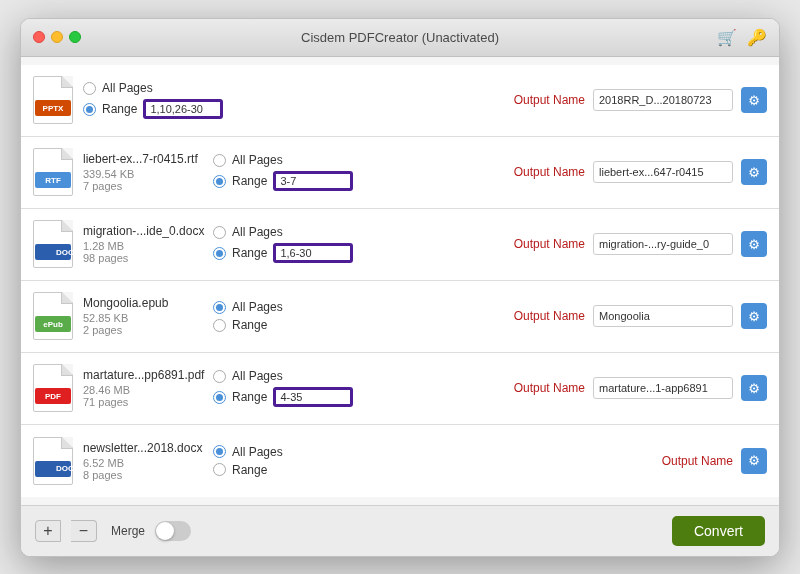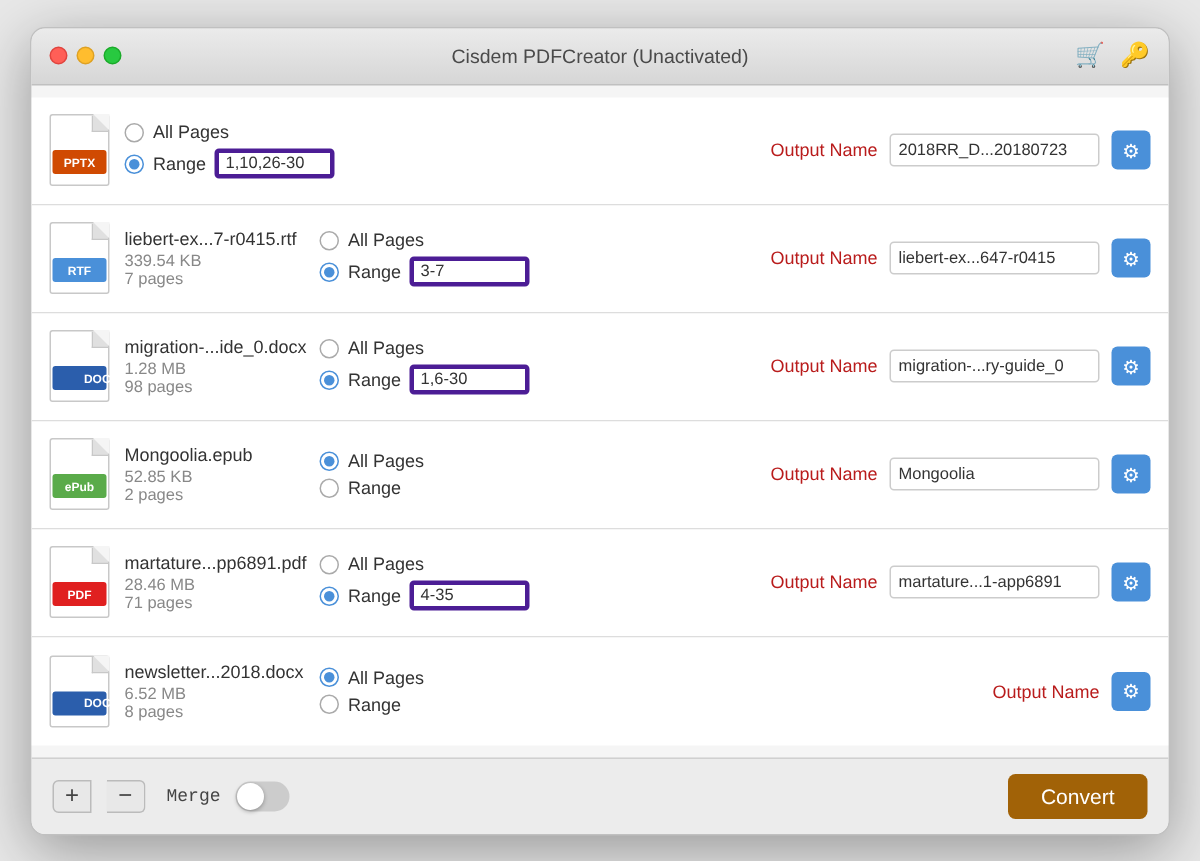--- a/index.html
+++ b/index.html
@@ -230,21 +230,20 @@
       align-items: center;
       justify-content: center;
       cursor: pointer;
       font-size: 16px;
       color: #444;
     }
     .merge-label {
       font-size: 12px;
       color: #444;
       margin-left: 4px;
-      font-family: Liberation Mono, monospace;
     }
     .toggle-switch {
       width: 36px;
       height: 20px;
       background: #ccc;
       border-radius: 10px;
       position: relative;
       cursor: pointer;
     }
     .toggle-knob {
@@ -253,21 +252,21 @@
       background: #fff;
       border-radius: 50%;
       position: absolute;
       top: 1px;
       left: 1px;
       box-shadow: 0 1px 3px rgba(0,0,0,0.3);
       transition: left 0.2s;
     }
     .convert-btn {
       margin-left: auto;
-      background: #a16207;
+      background: #4d7c0f;
       color: #fff;
       border: none;
       border-radius: 5px;
       padding: 7px 22px;
       font-size: 14px;
       font-weight: 500;
       cursor: pointer;
     }
     .file-icon-wrapper {
       position: relative;

